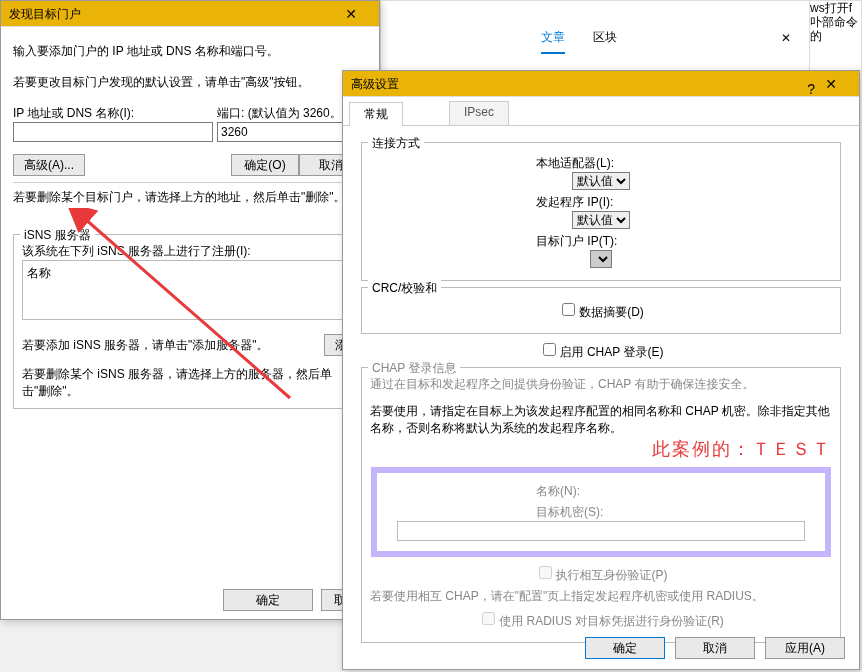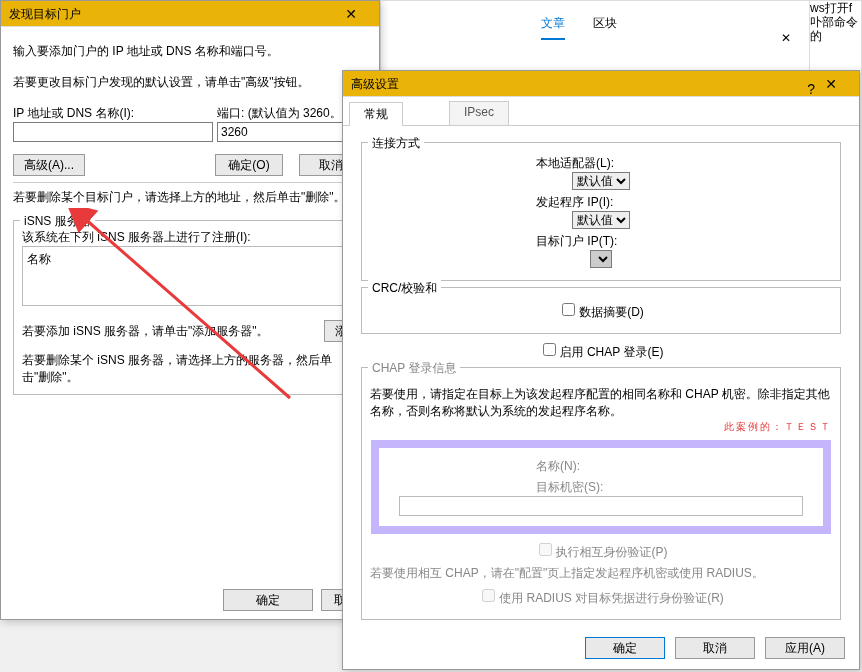--- a/index.html
+++ b/index.html
@@ -5,21 +5,21 @@
 * { box-sizing: border-box; font-family: "Microsoft YaHei", "SimSun", sans-serif; font-size: 12px; }
 body { margin: 0; width: 862px; height: 672px; background: #f0f0f0; position: relative; overflow: hidden; }
 
 .dialog { position: absolute; background: #fff; border: 1px solid #999; box-shadow: 2px 2px 8px rgba(0,0,0,0.2); }
 .titlebar { height: 26px; line-height: 26px; padding: 0 8px; background: #eab308; border-bottom: 1px solid #ddd; display: flex; align-items: center; }
 .titlebar .title { flex: 1; }
 .titlebar .x { width: 40px; text-align: center; cursor: pointer; font-size: 14px; }
 
 
 .topstrip { position: absolute; top: 0; left: 380px; right: 0; height: 75px; background: #fff; border: 1px solid #ddd; }
-.topstrip .tabs { position: absolute; top: 14px; left: 160px; display: flex; gap: 28px; }
+.topstrip .tabs { position: absolute; top: 28px; left: 160px; display: flex; gap: 28px; }
 .topstrip .tabs span { padding-bottom: 6px; cursor: pointer; }
 .topstrip .tabs .active { border-bottom: 2px solid #0078d4; color: #0078d4; }
 .topstrip .sidetext { position: absolute; top: 0; right: 0; width: 52px; font-size: 11px; line-height: 14px; border-left: 1px solid #ddd; height: 100%; padding: 0; }
 
 
 #d1 { left: 0; top: 0; width: 380px; height: 620px; }
 #d1 .body { padding: 10px 12px; }
 .row { margin: 6px 0; }
 .label { display: inline-block; }
 input[type=text] { border: 1px solid #7a7a7a; height: 20px; padding: 0 3px; background: #fff; }
@@ -34,22 +34,22 @@
 #d2 .tabs2 { display: flex; border-bottom: 1px solid #ccc; padding: 4px 6px 0 6px; }
 #d2 .tabs2 span { border: 1px solid #ccc; border-bottom: none; padding: 3px 14px; margin-right: 2px; background: #fff; cursor: pointer; }
 #d2 .tabs2 .act { background: #fff; position: relative; top: 1px; }
 #d2 .tabs2 .inact { background: #f4f4f4; color: #555; margin-left: 44px; }
 #d2 .body2 { padding: 10px 18px; }
 .frow { display: flex; align-items: center; margin: 4px 0; flex-direction: column; }
 .flabel { width: 130px; }
 select.combo { flex: 1; height: 20px; border: 1px solid #7a7a7a; background: #efefef; }
 .chk { margin-right: 4px; }
 .dim { color: #888; }
-.redbox { border: 8px solid #c4b5fd; padding: 6px 20px; margin: 6px 1px; }
-.redlabel { color: #e83a3a; text-align: right; font-size: 10px; letter-spacing: 2px; margin-bottom: 2px; }
+.redbox { border: 6px solid #c4b5fd; padding: 6px 20px; margin: 6px 1px; }
+.redlabel { color: #e83a3a; text-align: right; font-size: 18px; letter-spacing: 2px; margin-bottom: 2px; }
 input.tf { width: 100%; height: 20px; border: 1px solid #bbb; padding: 0 4px; }
 #d2 .footer2 { position: absolute; bottom: 10px; right: 14px; display: flex; gap: 10px; }
 .help { position: absolute; top: 5px; right: 44px; font-size: 14px; cursor: pointer; }
 
 
 .arrow-svg { position: absolute; left: 60px; top: 208px; width: 260px; height: 210px; pointer-events: none; }
 
 </style>
 </head>
 <body>
@@ -77,29 +77,29 @@
     <div class="row" style="display:flex;gap:4px">
       <div style="flex:1">
         <div class="label">IP 地址或 DNS 名称(I):</div>
         <input type="text" style="width: 100%;">
       </div>
       <div style="width:150px">
         <div class="label">端口: (默认值为 3260。</div>
         <input type="text" style="width: 100%;" value="3260">
       </div>
     </div>
-    <div class="row" style="display:flex;gap:16px;margin-top:12px">
+    <div class="row" style="display:flex;gap:0;margin-top:12px">
       <button class="btn">高级(A)...</button>
       <div style="flex:1"></div>
       <button class="btn">确定(O)</button>
       <button class="btn">取消(</button>
     </div>
     <div class="row" style="margin-top:6px;border-top:1px solid #ccc;padding-top:6px">若要删除某个目标门户，请选择上方的地址，然后单击"删除"。</div>
 
-    <div class="groupbox" style="margin-top:14px">
+    <div class="groupbox" style="margin-top:28px">
       <div class="gtitle">iSNS 服务器</div>
       <div>该系统在下列 iSNS 服务器上进行了注册(I):</div>
       <div class="namecol">
         <span>名称</span>
       </div>
       <div style="display:flex;align-items:center;margin-top:14px">
         <span style="flex:1">若要添加 iSNS 服务器，请单击"添加服务器"。</span>
         <button class="btn" style="min-width:30px">添</button>
       </div>
       <div style="margin-top:10px">若要删除某个 iSNS 服务器，请选择上方的服务器，然后单击"删除"。</div>
@@ -153,20 +153,21 @@
         <label style="flex:1"><input type="checkbox" class="chk" style=""><span>数据摘要(D)</span></label>
       </div>
     </div>
 
     <div class="frow">
       <label><input type="checkbox" class="chk" style=""><span>启用 CHAP 登录(E)</span></label>
     </div>
 
     <div class="groupbox">
       <div class="gtitle dim">CHAP 登录信息</div>
+      <div class="dim">通过在目标和发起程序之间提供身份验证，CHAP 有助于确保连接安全。</div>
       <div style="margin-top:10px">若要使用，请指定在目标上为该发起程序配置的相同名称和 CHAP 机密。除非指定其他名称，否则名称将默认为系统的发起程序名称。</div>
       <div class="redlabel">此案例的：ＴＥＳＴ</div>
       <div class="redbox">
         <div class="frow">
           <span class="flabel dim">名称(N):</span>
         </div>
         <div class="frow">
           <span class="flabel dim">目标机密(S):</span>
           <input class="tf" type="text" value="" style="">
         </div>

